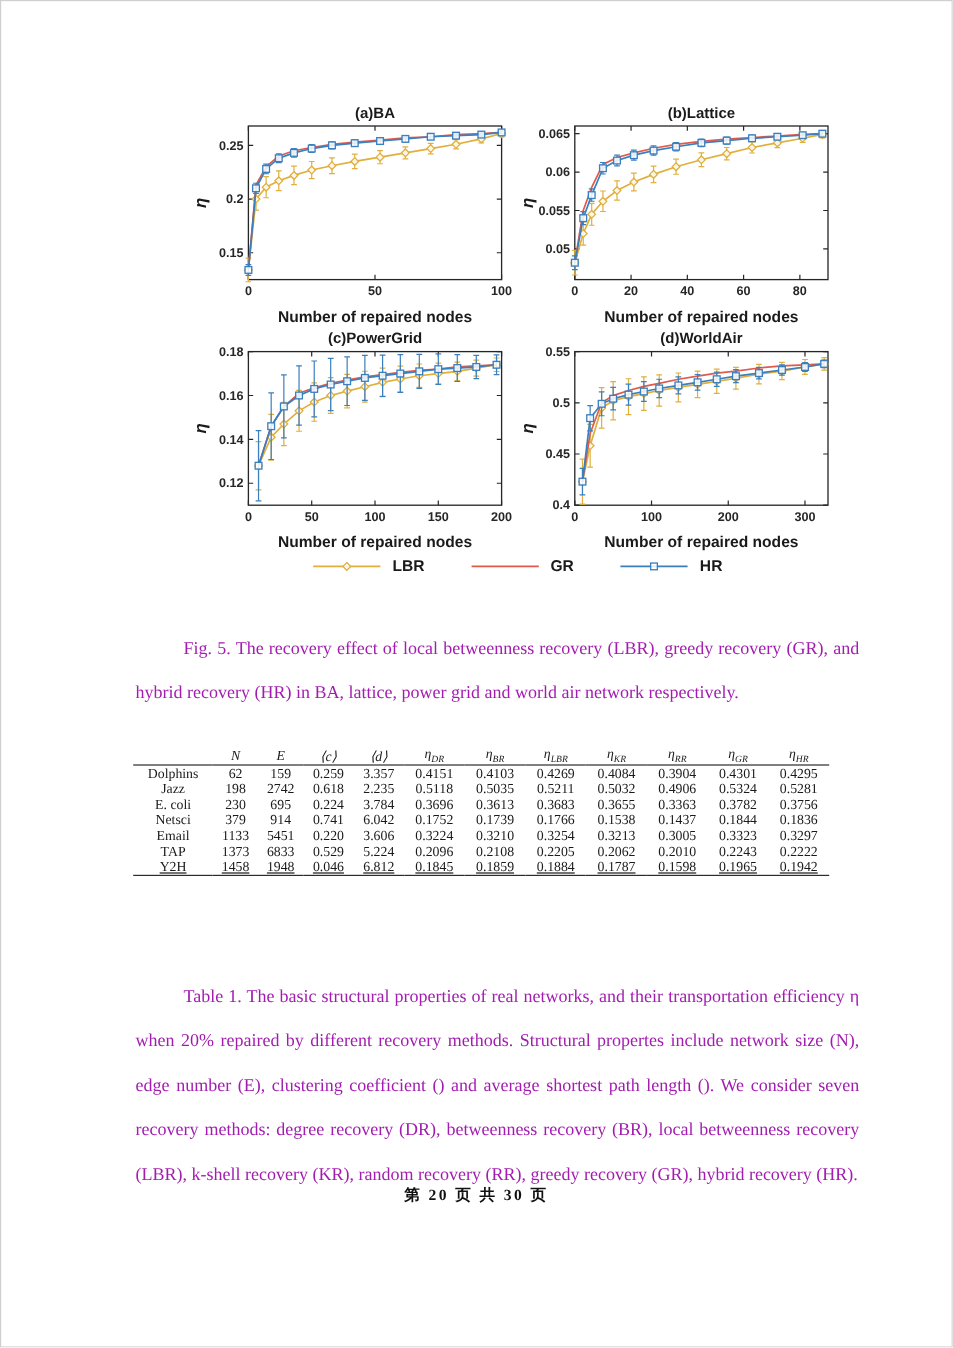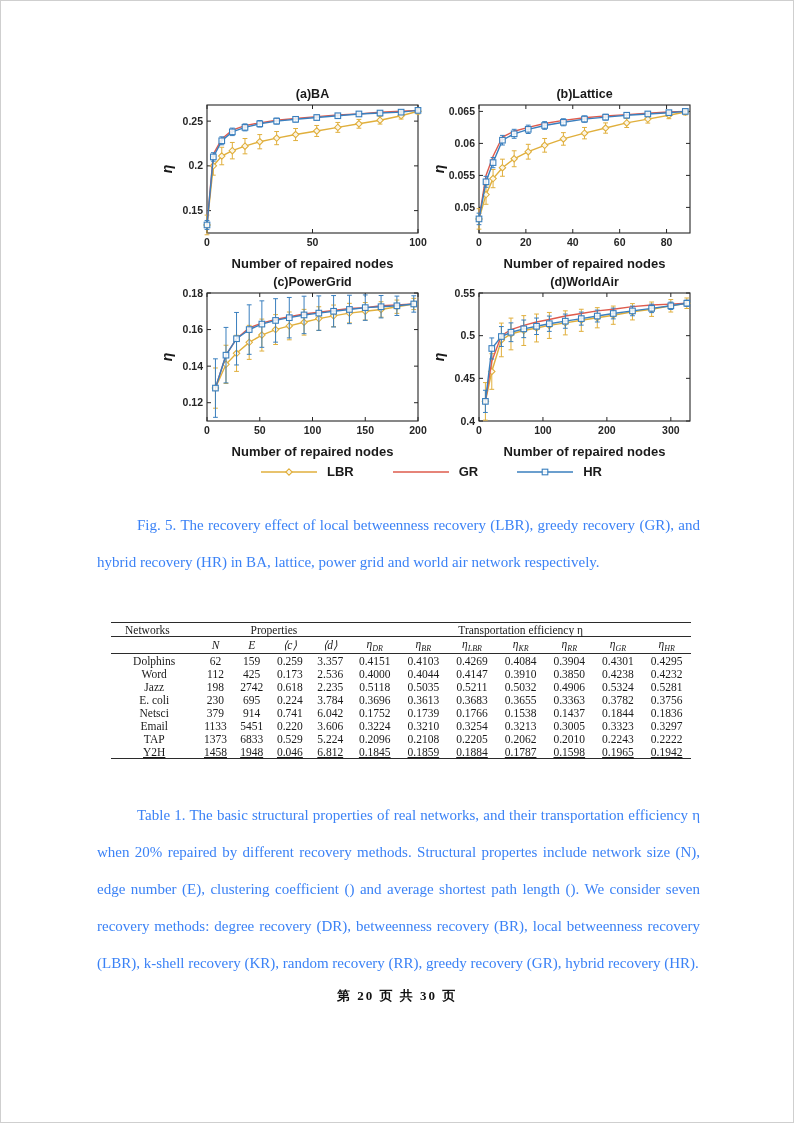--- a/index.html
+++ b/index.html
@@ -16,22 +16,22 @@
   .tl{font-family:"Liberation Sans",sans-serif;font-weight:bold;font-size:10.5px;fill:#262626;}
   .cxl{font-family:"Liberation Sans",sans-serif;font-weight:bold;font-size:13px;fill:#1a1a1a;}
   .cyl{font-family:"Liberation Sans",sans-serif;font-weight:bold;font-style:italic;font-size:14px;fill:#1a1a1a;}
   .axbox{fill:none;stroke:#262626;stroke-width:1.1;}
   .tk{stroke:#262626;stroke-width:1;}
   .legend{display:flex;justify-content:center;gap:38px;margin-top:3px;
     font-family:"Liberation Sans",sans-serif;font-weight:bold;font-size:13px;}
   .legend-item{display:flex;align-items:center;gap:9px;}
   .legend-item svg{display:block;}
   
-  .caption{position:absolute;margin:0;font-size:15px;line-height:37px;
-    text-align:justify;text-indent:40px;color:#3b82f6;}
+  .caption{position:absolute;margin:16px;font-size:15px;line-height:37px;
+    text-align:justify;text-indent:40px;color:#a21caf;}
   .fig-caption{left:96px;top:506px;width:603px;}
   .table-caption{left:96px;top:796px;width:603px;}
   
   .table-wrap{position:absolute;left:110px;top:621px;width:580px;}
   .net-table{width:100%;border-collapse:collapse;font-size:11.5px;color:#1a1a1a;}
   .net-table th,.net-table td{padding:0.5px 1px;text-align:center;font-weight:normal;white-space:nowrap;}
   .net-table .grp-row th{border-top:1.6px solid #2b2b2b;border-bottom:1px solid #2b2b2b;}
   .net-table .grp-networks{text-align:left;padding-left:14px;}
   .net-table .sub-row th{border-bottom:1.2px solid #2b2b2b;}
   .net-table tbody tr:last-child td{border-bottom:1.7px solid #2b2b2b;text-decoration:underline;}
@@ -681,25 +681,20 @@
         <span>HR</span>
       </div>
     </div>
   </div>
 
   <p class="caption fig-caption">Fig. 5. The recovery effect of local betweenness recovery (LBR), greedy recovery (GR), and hybrid recovery (HR) in BA, lattice, power grid and world air network respectively.</p>
 
   <div class="table-wrap">
     <table class="net-table" id="net-table">
         <thead>
-          <tr class="grp-row">
-            <th colspan="1" class="grp-networks">Networks</th>
-            <th colspan="4">Properties</th>
-            <th colspan="7">Transportation efficiency η</th>
-          </tr>
           <tr class="sub-row">
             <th></th>
             <th class="ital">N</th>
             <th class="ital">E</th>
             <th class="ital">⟨c⟩</th>
             <th class="ital">⟨d⟩</th>
             <th><span class="ital">η</span><sub>DR</sub></th>
             <th><span class="ital">η</span><sub>BR</sub></th>
             <th><span class="ital">η</span><sub>LBR</sub></th>
             <th><span class="ital">η</span><sub>KR</sub></th>
@@ -715,34 +710,20 @@
             <td>159</td>
             <td>0.259</td>
             <td>3.357</td>
             <td>0.4151</td>
             <td>0.4103</td>
             <td>0.4269</td>
             <td>0.4084</td>
             <td>0.3904</td>
             <td>0.4301</td>
             <td>0.4295</td>
-          </tr>
-          <tr>
-            <td>Word</td>
-            <td>112</td>
-            <td>425</td>
-            <td>0.173</td>
-            <td>2.536</td>
-            <td>0.4000</td>
-            <td>0.4044</td>
-            <td>0.4147</td>
-            <td>0.3910</td>
-            <td>0.3850</td>
-            <td>0.4238</td>
-            <td>0.4232</td>
           </tr>
           <tr>
             <td>Jazz</td>
             <td>198</td>
             <td>2742</td>
             <td>0.618</td>
             <td>2.235</td>
             <td>0.5118</td>
             <td>0.5035</td>
             <td>0.5211</td>

